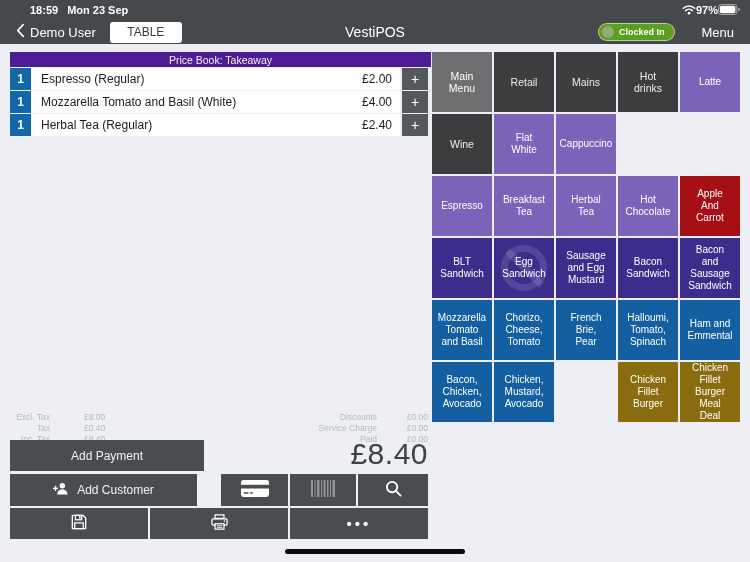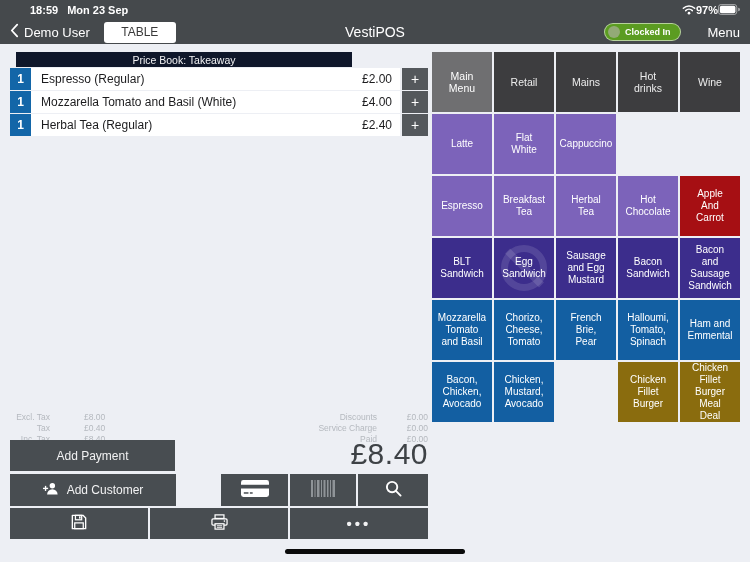--- a/index.html
+++ b/index.html
@@ -5,33 +5,33 @@
   * { margin:0; padding:0; box-sizing:border-box; }
   html,body { width:750px; height:562px; }
   body { font-family:"Liberation Sans", sans-serif; background:#EDEFF4; overflow:hidden; }
   .app { position:relative; width:750px; height:562px; background:#EDEFF4; }
 
   
   .topbar { position:absolute; left:0; top:0; width:750px; height:44px; background:#45494C; }
   .statusbar { position:absolute; left:0; top:0; width:750px; height:20px; display:flex; align-items:center; padding:0 10px; color:#fff; }
   .sb-left { display:flex; gap:9px; font-size:11px; font-weight:bold; margin-left:20px; }
   .sb-right { margin-left:auto; display:flex; align-items:center; font-size:11px; font-weight:bold; }
-  .navbar { position:absolute; left:0; top:20px; width:750px; height:24px; display:flex; align-items:center; padding:0 10px; color:#fff; }
+  .navbar { position:absolute; left:0; top:20px; width:750px; height:24px; display:flex; align-items:center; padding:0 16px; color:#fff; }
   .back-group { display:flex; align-items:center; gap:5px; cursor:pointer; }
   .back-label { font-size:13px; color:#fff; }
   .table-btn { margin-left:14px; width:72px; height:21px; background:#fff; border-radius:3px; display:flex; align-items:center; justify-content:center; font-size:12px; color:#3a3a3a; cursor:pointer; }
   .nav-title { position:absolute; left:0; right:0; text-align:center; font-size:14px; font-weight:normal; pointer-events:none; }
   .nav-right { margin-left:auto; display:flex; align-items:center; gap:26px; }
   .clock-pill { height:18px; border-radius:10px; background:#5B9C21; border:1px solid rgba(255,255,255,.55); display:flex; align-items:center; gap:5px; padding:0 10px 0 3px; cursor:pointer; }
   .clock-dot { width:12px; height:12px; border-radius:50%; background:#93AA77; }
   .clock-label { font-size:9px; font-weight:bold; color:#fff; }
   .menu-label { font-size:13px; color:#fff; cursor:pointer; }
 
   
-  .pb-header { position:absolute; left:16px; top:52px; width:336px; height:15px; background:#0f172a; color:#F2F2F3; font-size:10.5px; display:flex; align-items:center; justify-content:center; }
+  .pb-header { position:absolute; left:10px; top:52px; width:421px; height:15px; background:#4c1d95; color:#F2F2F3; font-size:10.5px; display:flex; align-items:center; justify-content:center; }
   .order-rows { position:absolute; left:10px; top:68px; width:418px; }
   .order-row { display:flex; height:22px; margin-bottom:1px; }
   .qty-cell { width:21px; background:#1366A8; color:#fff; font-size:12px; font-weight:bold; display:flex; align-items:center; justify-content:center; }
   .row-main { flex:1; background:#fff; display:flex; align-items:center; padding:0 8px 0 10px; }
   .item-name { font-size:12px; color:#1c1c1e; flex:1; white-space:nowrap; overflow:hidden; }
   .item-price { font-size:12px; color:#1c1c1e; }
   .plus-btn { width:26px; margin-left:2px; background:#54585C; color:#fff; font-size:14px; display:flex; align-items:center; justify-content:center; cursor:pointer; }
 
   
   .grid { position:absolute; left:432px; top:52px; width:308px; display:grid; grid-template-columns:repeat(5,60px); grid-auto-rows:60px; gap:2px; }
@@ -49,23 +49,23 @@
   .tile-label { position:relative; z-index:1; }
 
   
   .tax-left { position:absolute; left:10px; top:412px; display:grid; grid-template-columns:40px auto; column-gap:34px; font-size:8.5px; line-height:11px; color:#B5B9BF; }
   .tax-left .lbl { text-align:right; }
   .tax-right { position:absolute; right:322px; top:412px; display:grid; grid-template-columns:auto 51px; font-size:8.5px; line-height:11px; color:#B5B9BF; }
   .tax-right .lbl { text-align:right; }
   .tax-right .val { text-align:right; }
 
   .btn { background:#484D51; color:#F2F2F3; display:flex; align-items:center; justify-content:center; cursor:pointer; position:absolute; }
-  .add-payment { left:10px; top:440px; width:165px; height:31px; font-size:12px; }
+  .add-payment { left:10px; top:440px; width:194px; height:31px; font-size:12px; }
   .total { position:absolute; right:322px; top:437px; font-size:30px; color:#3E4246; letter-spacing:.5px; }
-  .add-customer { left:10px; top:474px; width:166px; height:32px; font-size:12px; gap:7px; }
+  .add-customer { left:10px; top:474px; width:187px; height:32px; font-size:12px; gap:7px; }
   .card-btn { left:221px; top:474px; width:67px; height:32px; }
   .barcode-btn { left:290px; top:474px; width:66px; height:32px; }
   .search-btn { left:358px; top:474px; width:70px; height:32px; }
   .save-btn { left:10px; top:508px; width:138px; height:31px; }
   .print-btn { left:150px; top:508px; width:138px; height:31px; }
   .more-btn { left:290px; top:508px; width:138px; height:31px; font-size:15px; letter-spacing:3px; font-weight:bold; }
 
   .home-indicator { position:absolute; left:285px; top:549px; width:180px; height:5px; border-radius:3px; background:#0b0b0b; }
 </style>
 </head>
@@ -152,26 +152,26 @@
       </div>
     <div class="tile t-cat">
         <span class="tile-label">Retail</span>
       </div>
     <div class="tile t-cat">
         <span class="tile-label">Mains</span>
       </div>
     <div class="tile t-cat">
         <span class="tile-label">Hot drinks</span>
       </div>
+    <div class="tile t-purple">
+        <span class="tile-label">Latte</span>
+      </div>
+
     <div class="tile t-cat">
         <span class="tile-label">Wine</span>
-      </div>
-
-    <div class="tile t-purple">
-        <span class="tile-label">Latte</span>
       </div>
     <div class="tile t-purple">
         <span class="tile-label">Flat White</span>
       </div>
     <div class="tile t-purple">
         <span class="tile-label">Cappuccino</span>
       </div>
     <div class="tile t-empty"></div>
     <div class="tile t-empty"></div>
 

